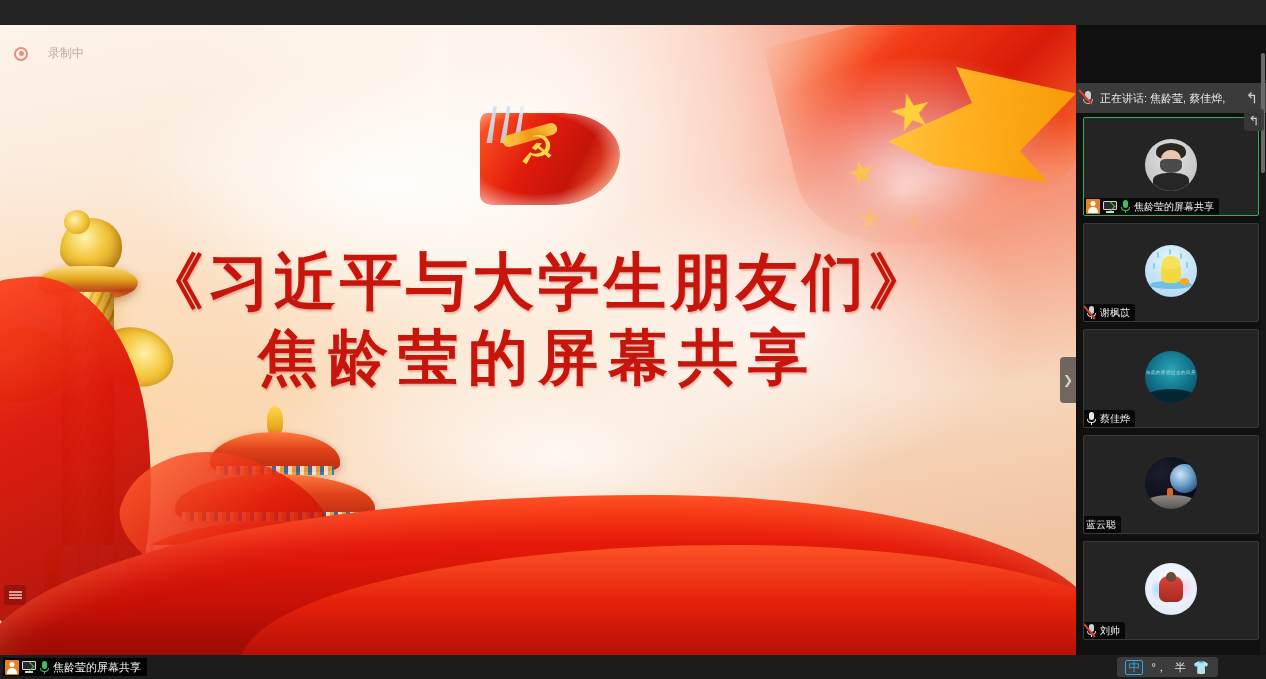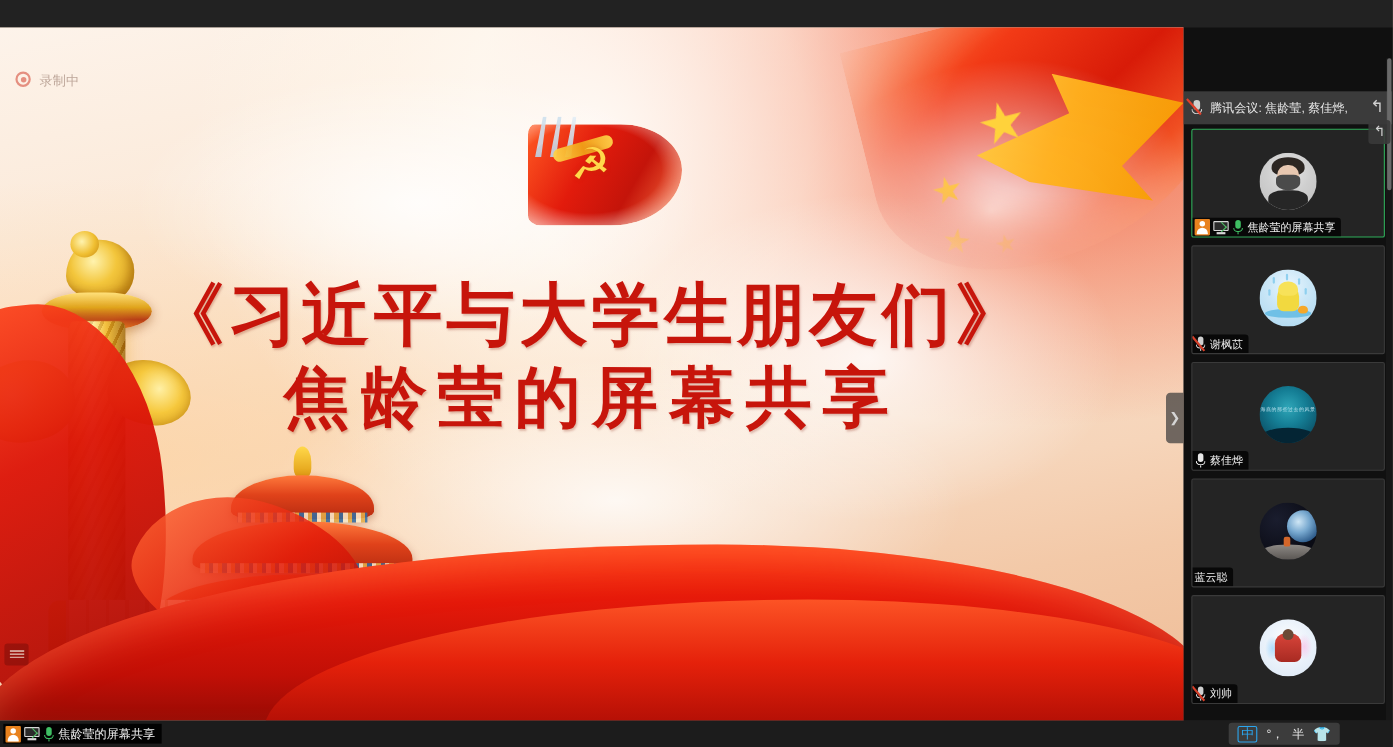--- a/index.html
+++ b/index.html
@@ -260,21 +260,21 @@
     opacity: .85;
   }
 
   
   #slide-text {
     position: absolute; left: 0; right: 0; top: 225px;
     text-align: center;
     z-index: 5;
   }
   .title-line {
-    font-family: Liberation Serif, serif;
+    font-family: Liberation Mono, monospace;
     font-weight: bold;
     color: #c7150b;
     text-shadow: 1px 2px 2px rgba(130,20,0,.25);
     letter-spacing: 4px;
   }
   #title1 { font-size: 62px; line-height: 74px; }
   #title2 { font-size: 60px; line-height: 76px; letter-spacing: 10px; }
   #subtitle1 {
     margin-top: 52px;
     font-family: "DejaVu Serif", "Liberation Serif", serif;
@@ -284,22 +284,22 @@
   }
   #subtitle2 {
     margin-top: 18px;
     font-family: "DejaVu Serif", "Liberation Serif", serif;
     font-weight: bold; font-style: italic;
     font-size: 30px; color: #cf1b0d; letter-spacing: 2px;
   }
 
   
   #rec-badge {
-    position: absolute; left: 14px; top: 40px;
-    display: flex; gap: 8px;
+    position: absolute; left: 14px; top: 20px;
+    display: flex; align-items: center; gap: 20px;
     z-index: 8; opacity: .55;
   }
   #rec-badge .rec-dot {
     width: 14px; height: 14px; border-radius: 50%;
     border: 2px solid #d2402e;
     display: flex; align-items: center; justify-content: center;
   }
   #rec-badge .rec-dot i {
     width: 5px; height: 5px; border-radius: 50%; background: #d2402e; display: block;
   }
@@ -706,21 +706,21 @@
   </div>
 
   <div id="panel">
 
     <div id="speaking-bar">
       <span class="sp-mic">
         <i class="mbody"></i>
           <i class="mstand"></i>
           <i class="mslash"></i>
       </span>
-      <span class="sp-text">腾讯会议: 焦龄莹, 蔡佳烨,</span>
+      <span class="sp-text">正在讲话: 焦龄莹, 蔡佳烨,</span>
       <span class="sp-reply">↰</span>
     </div>
 
     <div id="tile-list">
 
       <div class="tile active">
         <div class="avatar">
           <div class="av-person">
             <div class="hair"></div>
               <div class="face"></div>

